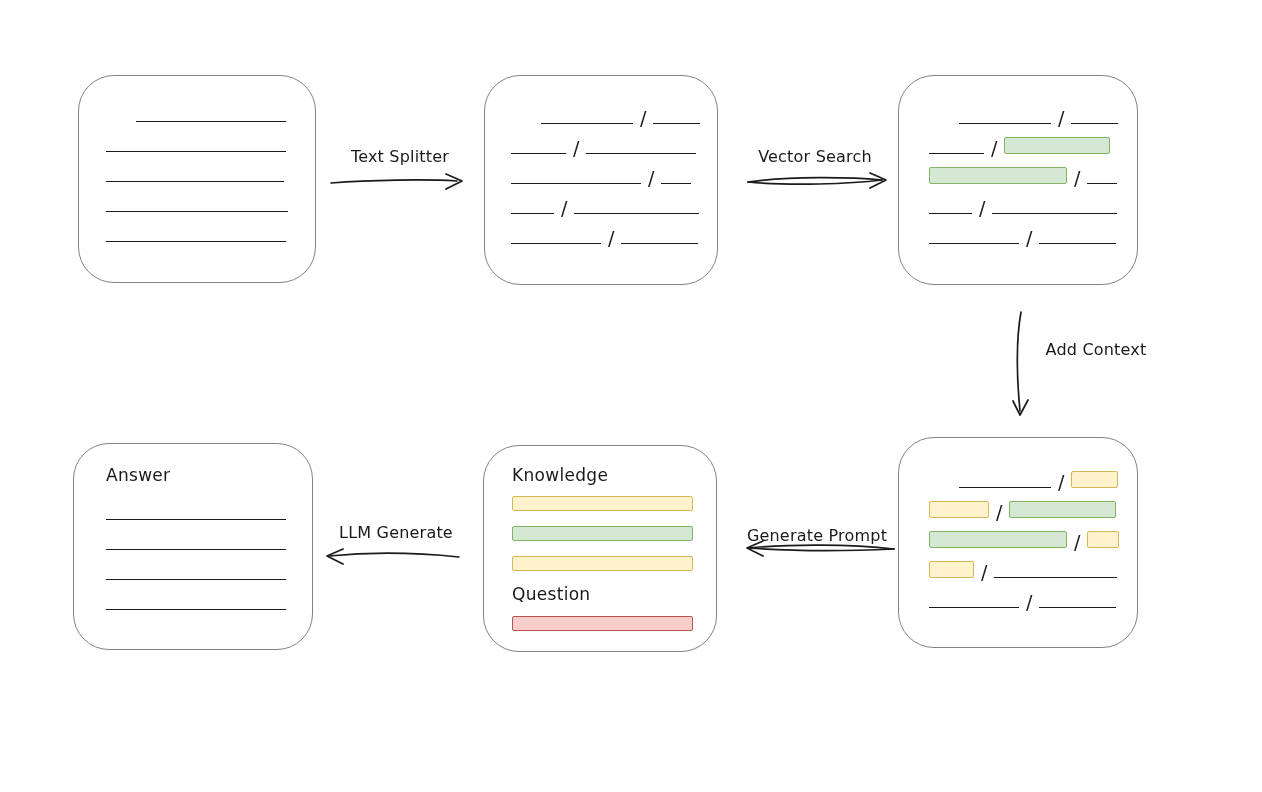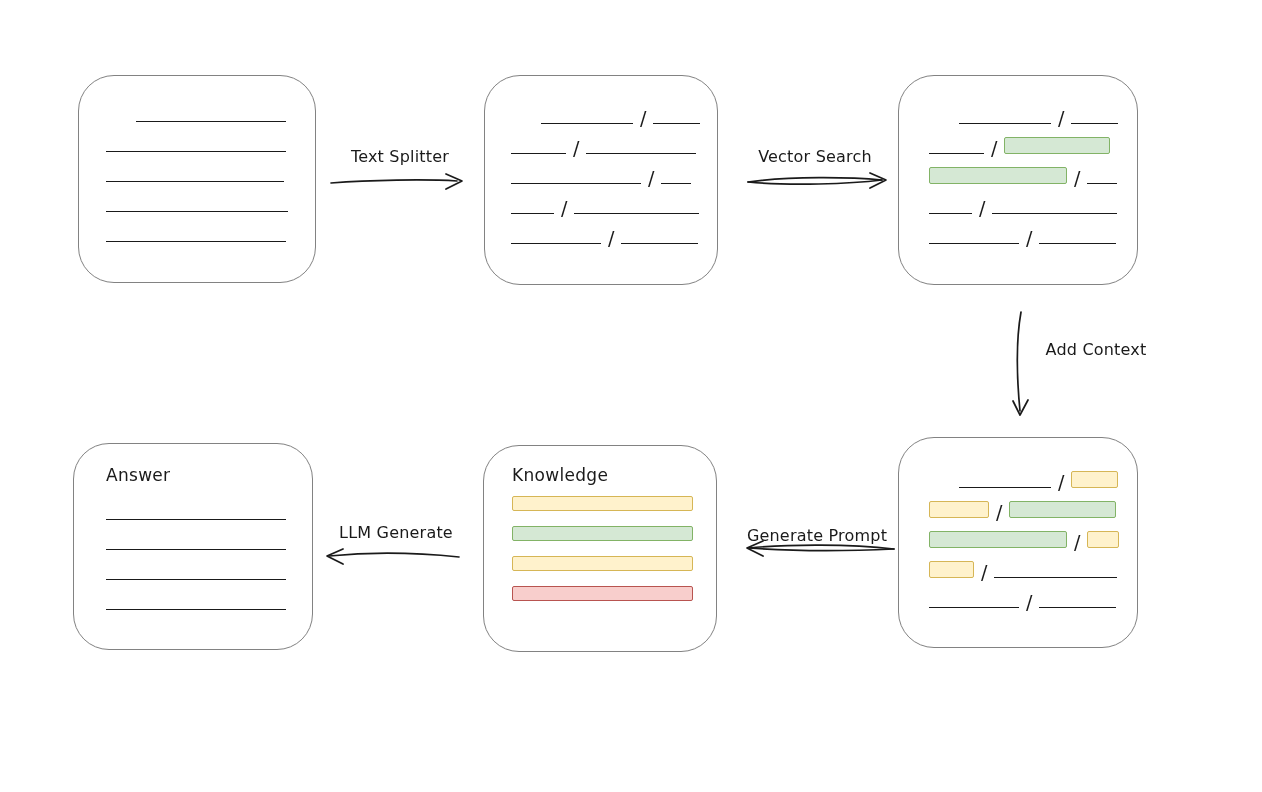--- a/index.html
+++ b/index.html
@@ -160,20 +160,21 @@
       </div>
   </div>
 
   <div class="box" id="box-prompt">
     <div class="heading">Knowledge</div>
     <div class="bars">
         <div class="bar yellow"></div>
         <div class="bar green"></div>
         <div class="bar yellow"></div>
       </div>
+    <div class="heading q-heading">Question</div>
     <div class="bars q-bars">
         <div class="bar red"></div>
       </div>
   </div>
 
   <div class="box" id="box-answer">
     <div class="heading">Answer</div>
     <div class="rows">
         <div class="seg-row">
           <span class="seg line" style="width: 180px;"></span>

